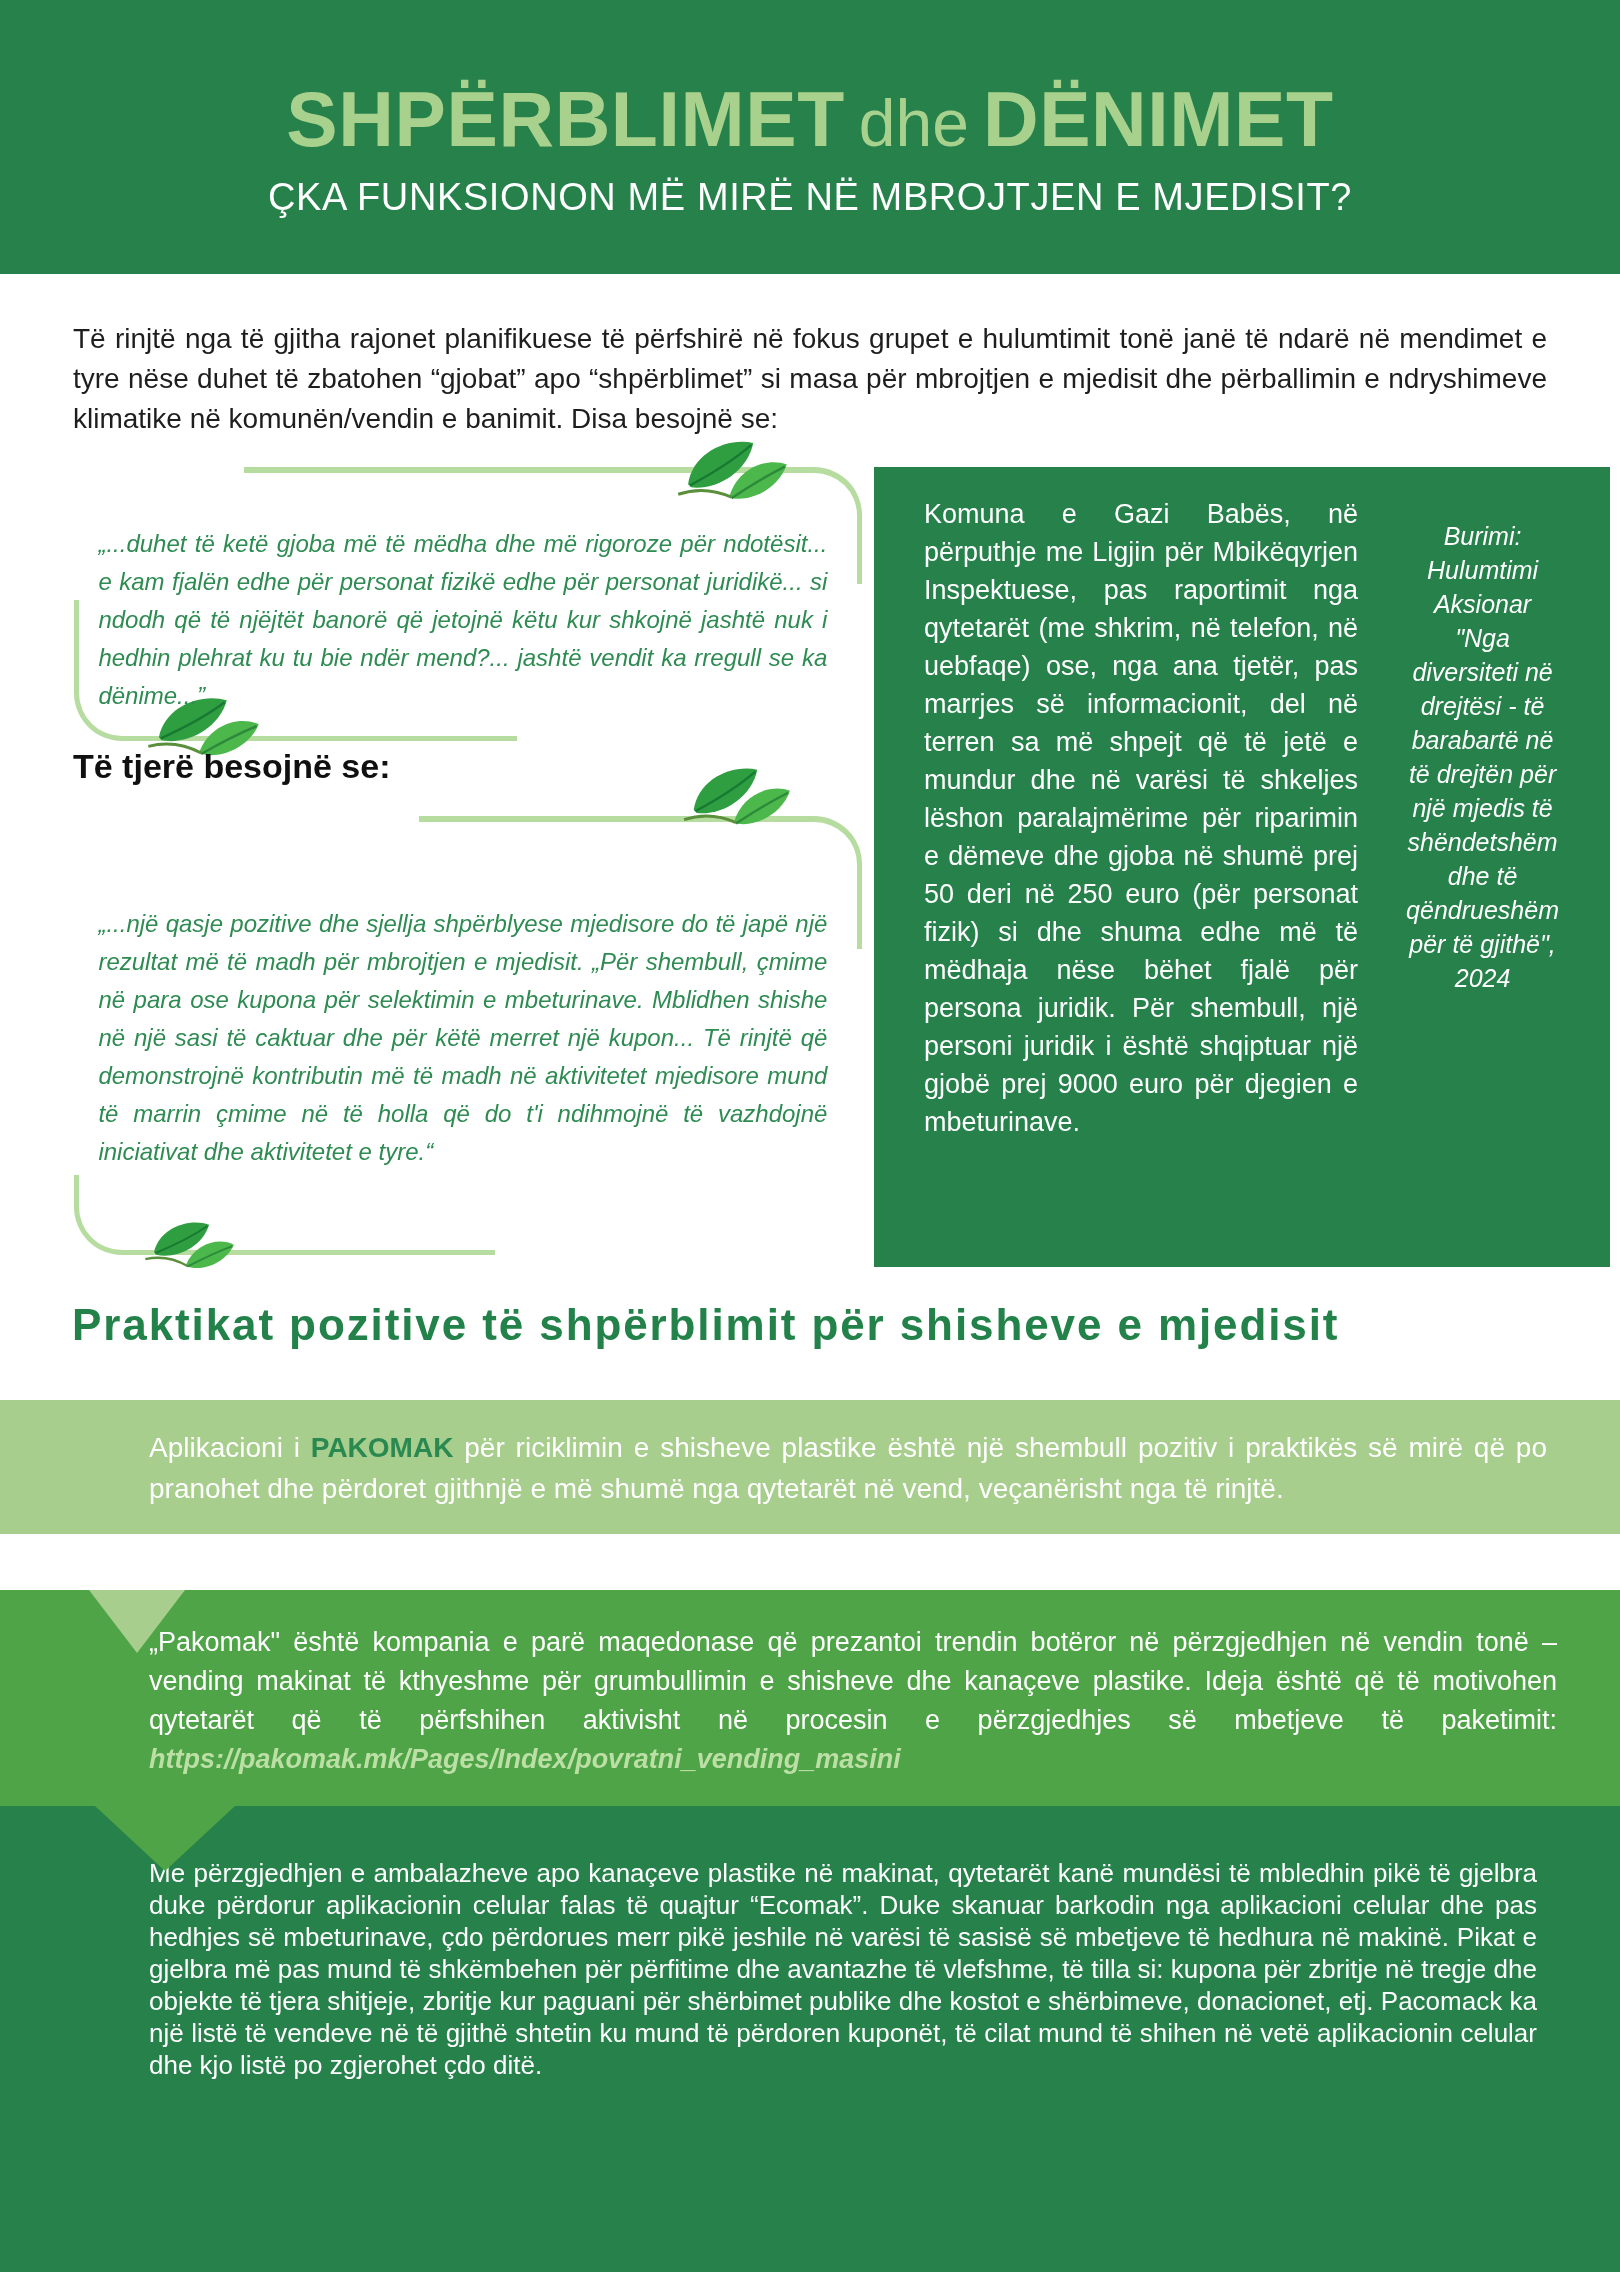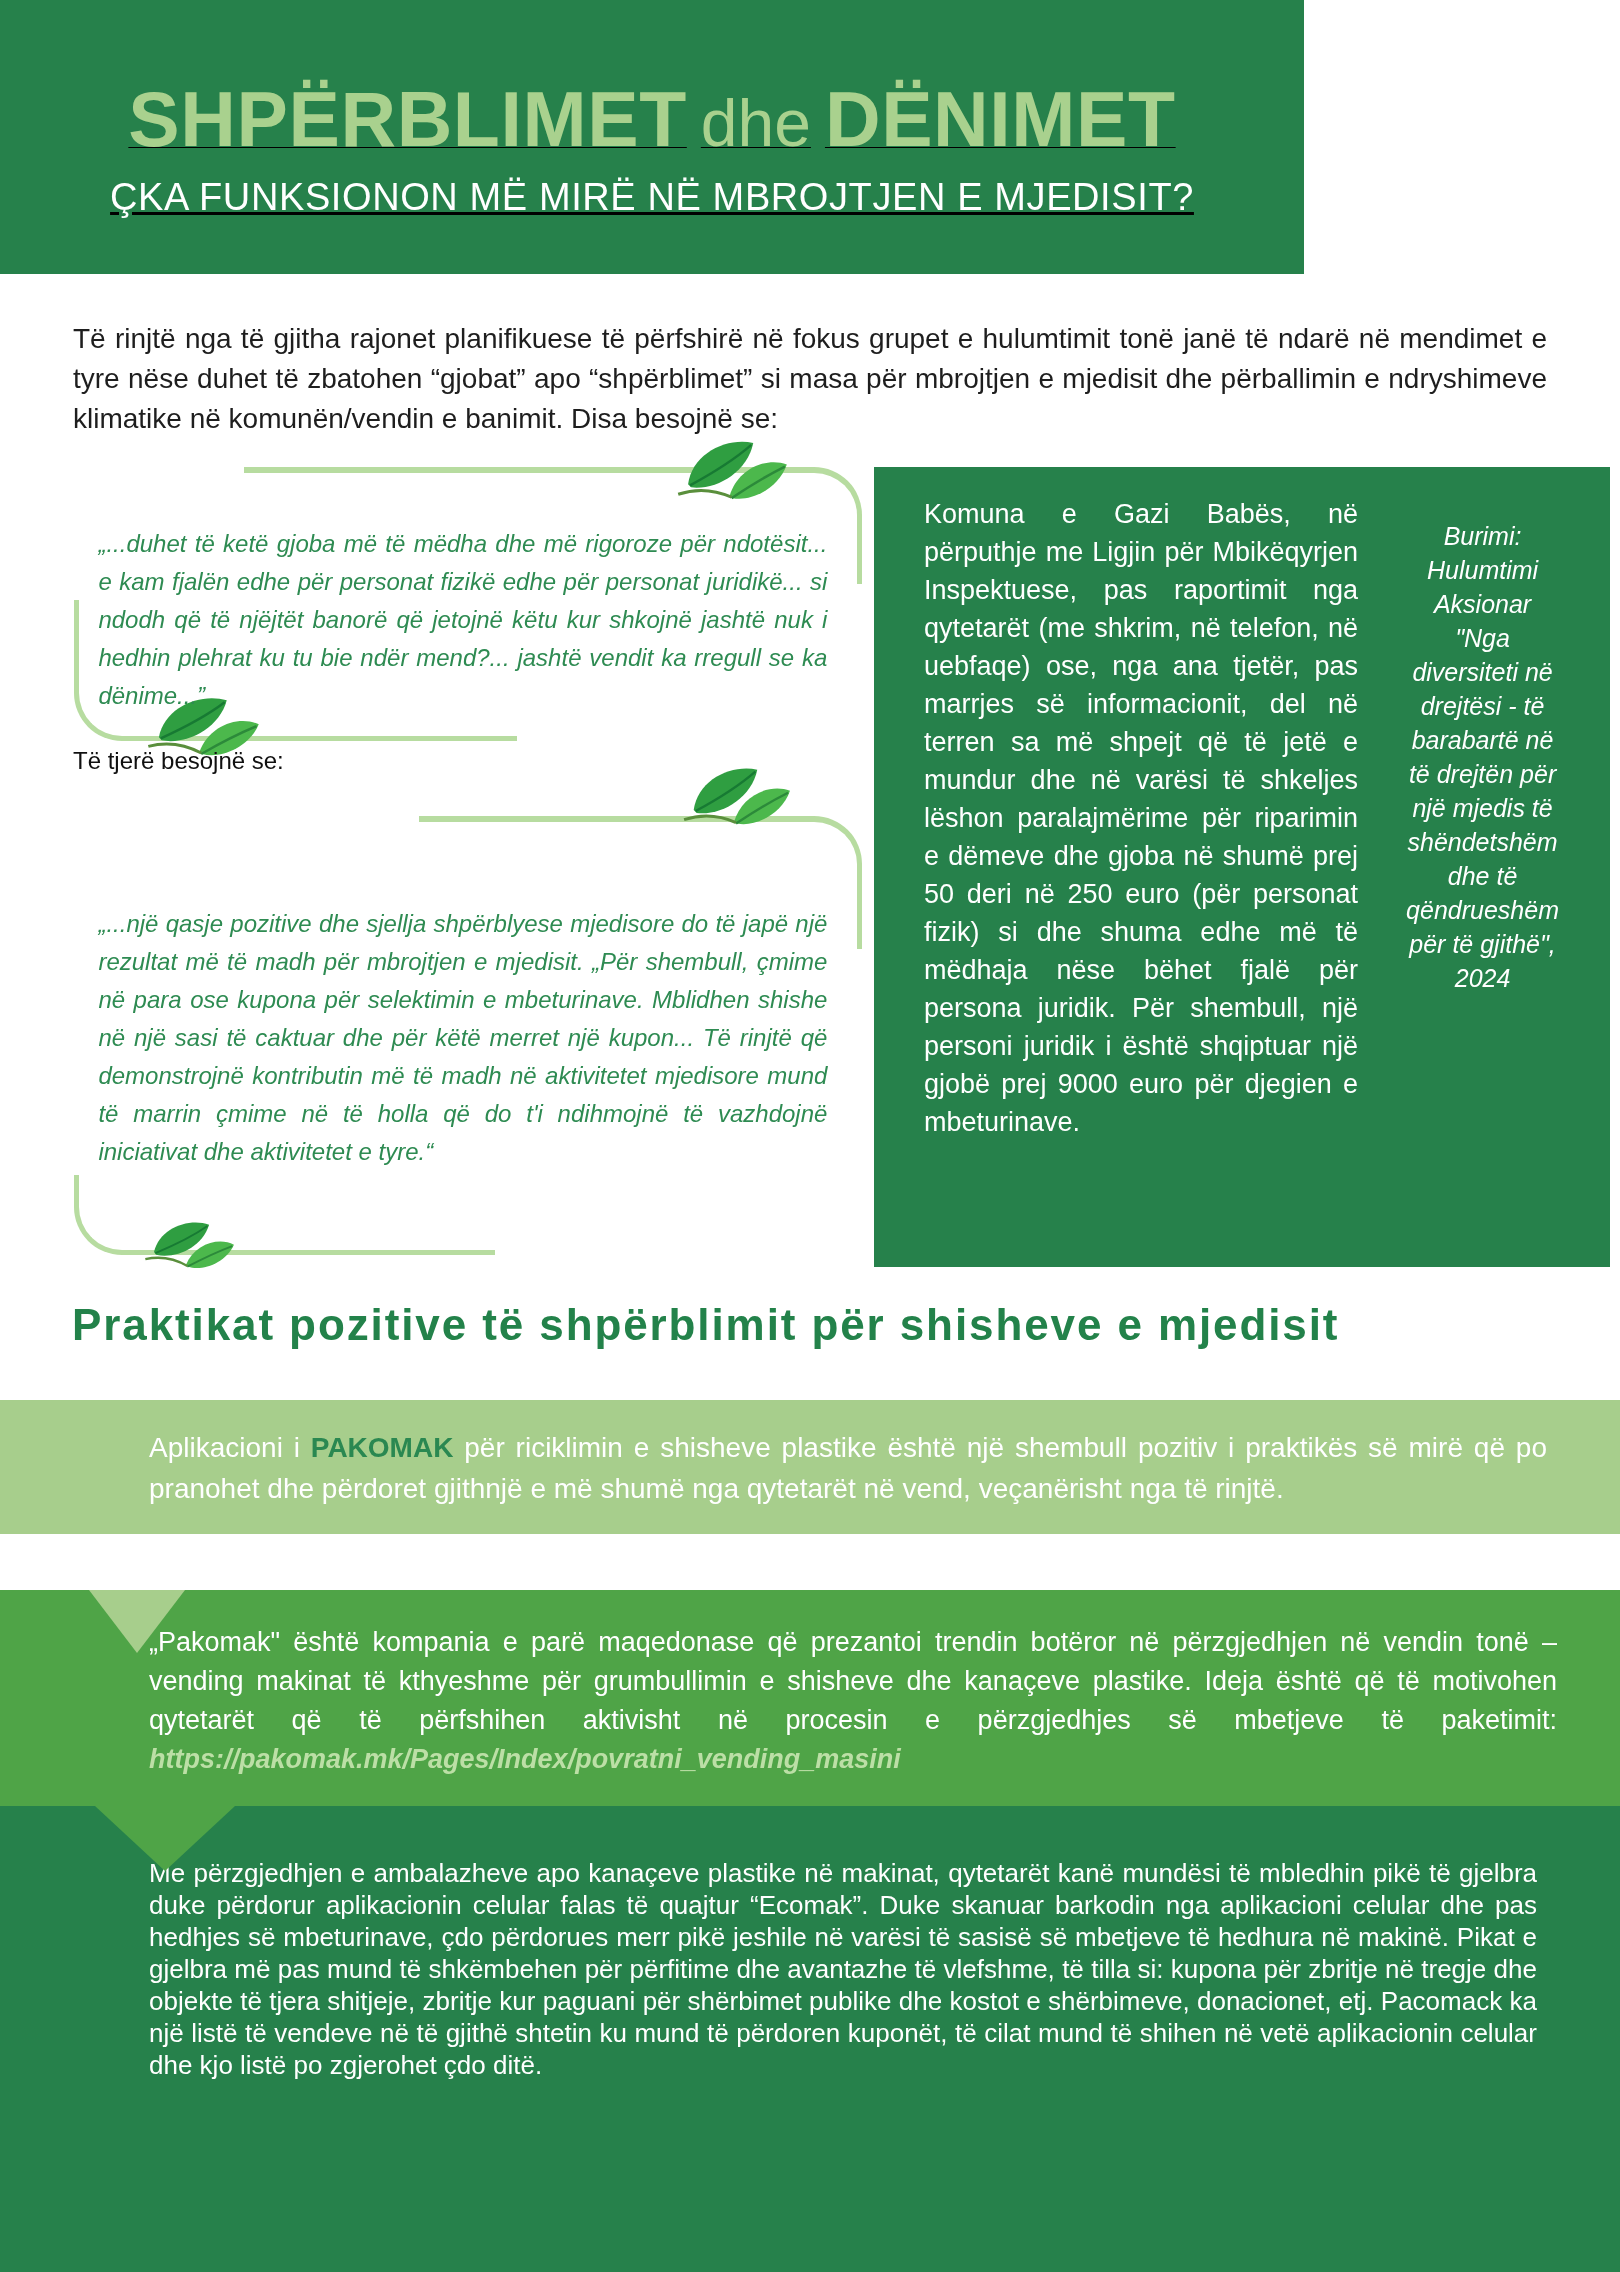--- a/index.html
+++ b/index.html
@@ -7,25 +7,24 @@
     position:relative;
     width:1620px;
     height:2273px;
     background:#ffffff;
     overflow:hidden;
     font-family:"Liberation Sans", sans-serif;
   }
 
   
   .header{
-    position:absolute;left:0;top:0;width:1304px;height:274px;
+    position:absolute;left:0;top:0;width:1620px;height:274px;
     background:#26814B;
     display:flex;flex-direction:column;align-items:center;justify-content:center;
     text-align:center;
-    text-decoration:underline;
   }
   .title{line-height:1;white-space:nowrap;margin-top:25.4px;}
   .title .big{font-size:77px;font-weight:bold;color:#A9D18E;letter-spacing:0.6px;}
   .title .conj{font-size:66px;font-weight:normal;color:#A9D18E;margin:0 14px;}
   .subtitle{
     margin-top:18px;font-size:38px;color:#ffffff;letter-spacing:0.6px;
     font-weight:normal;white-space:nowrap;
   }
 
   
@@ -64,21 +63,21 @@
   #quote2 .quote-text{top:122px;}
 
   .leaves{position:absolute;}
   #quote1 .leaves-top{left:594px;top:-5.1px;width:133px;height:79px;}
   #quote1 .leaves-bottom{left:67px;top:251px;width:130px;height:79px;transform:rotate(4deg);}
   #quote2 .leaves-top{left:600px;top:1.3px;width:130px;height:77px;}
   #quote2 .leaves-bottom{left:67px;top:456px;width:102px;height:63px;transform:rotate(6deg);}
 
   .others-heading{
     position:absolute;left:73px;top:747px;
-    font-size:24px;color:#101010;
+    font-size:34px;color:#101010;font-weight:bold;
   }
 
   
   .infobox{
     position:absolute;left:874px;top:467px;width:736px;height:800px;
     background:#26814B;box-sizing:border-box;
     padding:28px 51px 38px 50px;
     display:flex;gap:48px;
   }
   .infobox-body{

